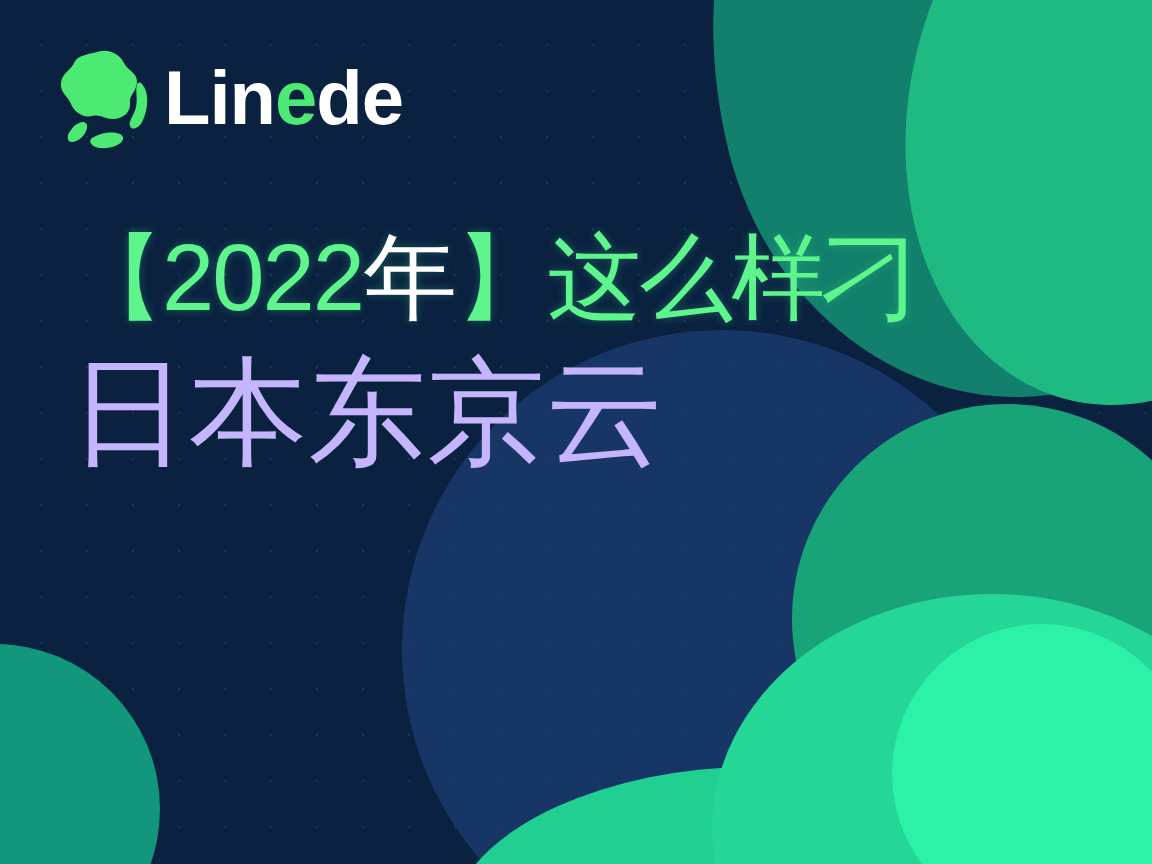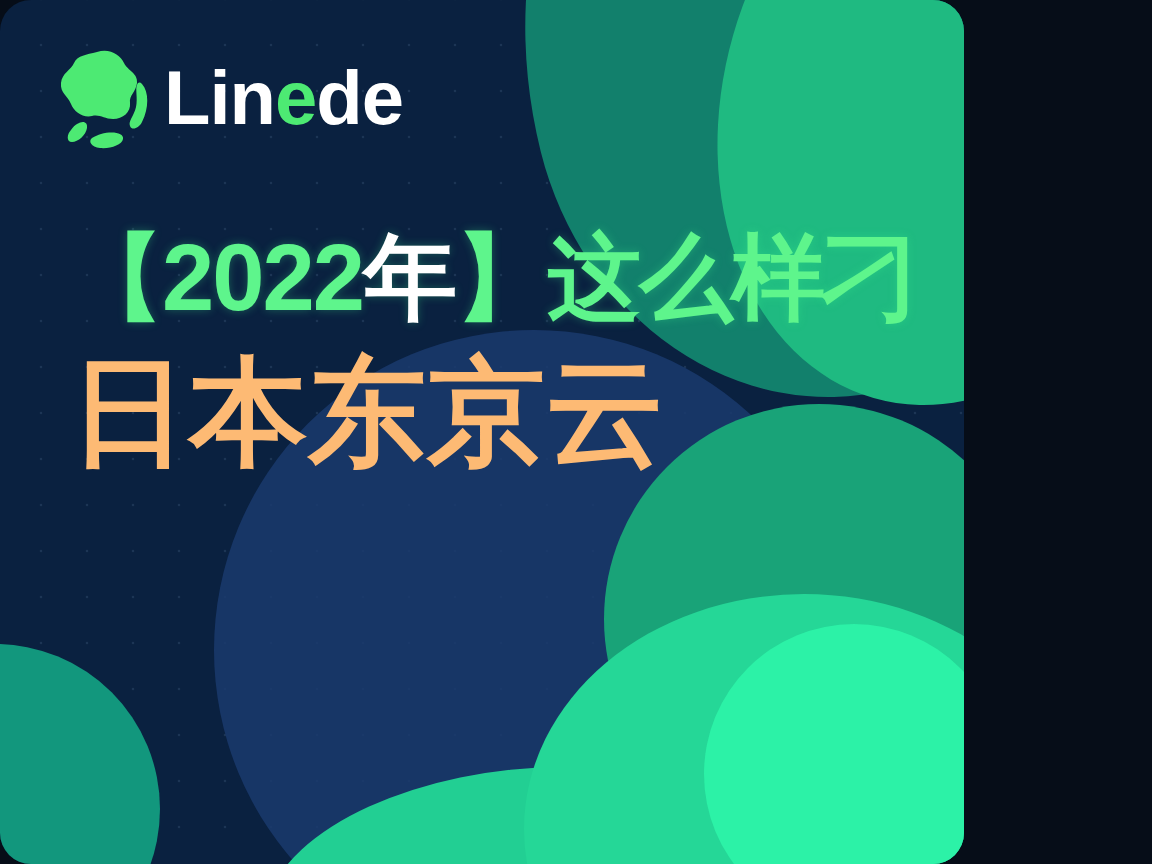--- a/index.html
+++ b/index.html
@@ -7,26 +7,25 @@
     margin: 0;
     padding: 0;
     background: #060d18;
   }
   body {
     font-family: "Liberation Sans", "DejaVu Sans", sans-serif;
   }
 
   #banner {
     position: relative;
-    width: 964px;
+    width: 1152px;
     height: 864px;
     overflow: hidden;
     background: #0a2140;
     isolation: isolate;
-    border-radius: 31px;
   }
 
   
   .bg-layer {
     position: absolute;
     inset: 0;
     overflow: hidden;
     z-index: 0;
   }
 
@@ -171,36 +170,36 @@
   .headline {
     position: absolute;
     left: 70px;
     top: 228px;
     width: 1010px;
   }
 
   .hl-line {
     line-height: 1.06;
     white-space: nowrap;
-    font-weight: bold;
+    font-weight: normal;
     font-family: "Liberation Sans", "DejaVu Sans", sans-serif;
   }
 
   .hl-line-1 {
     font-size: 94px;
     color: #5ef58c;
     letter-spacing: -2px;
     text-shadow: 0 0 10px rgba(60,240,140,0.30);
     margin-bottom: 22px;
   }
   .hl-line-1 .white { color: #ffffff; }
 
   .hl-line-2 {
     font-size: 118px;
-    color: #fdba74;
+    color: #c4b5fd;
     letter-spacing: 1px;
     margin-bottom: 8px;
   }
 
   .hl-line-3 {
     font-size: 126px;
     color: #5ef58c;
     letter-spacing: 0px;
     text-shadow: 0 0 14px rgba(60,240,140,0.35);
   }

